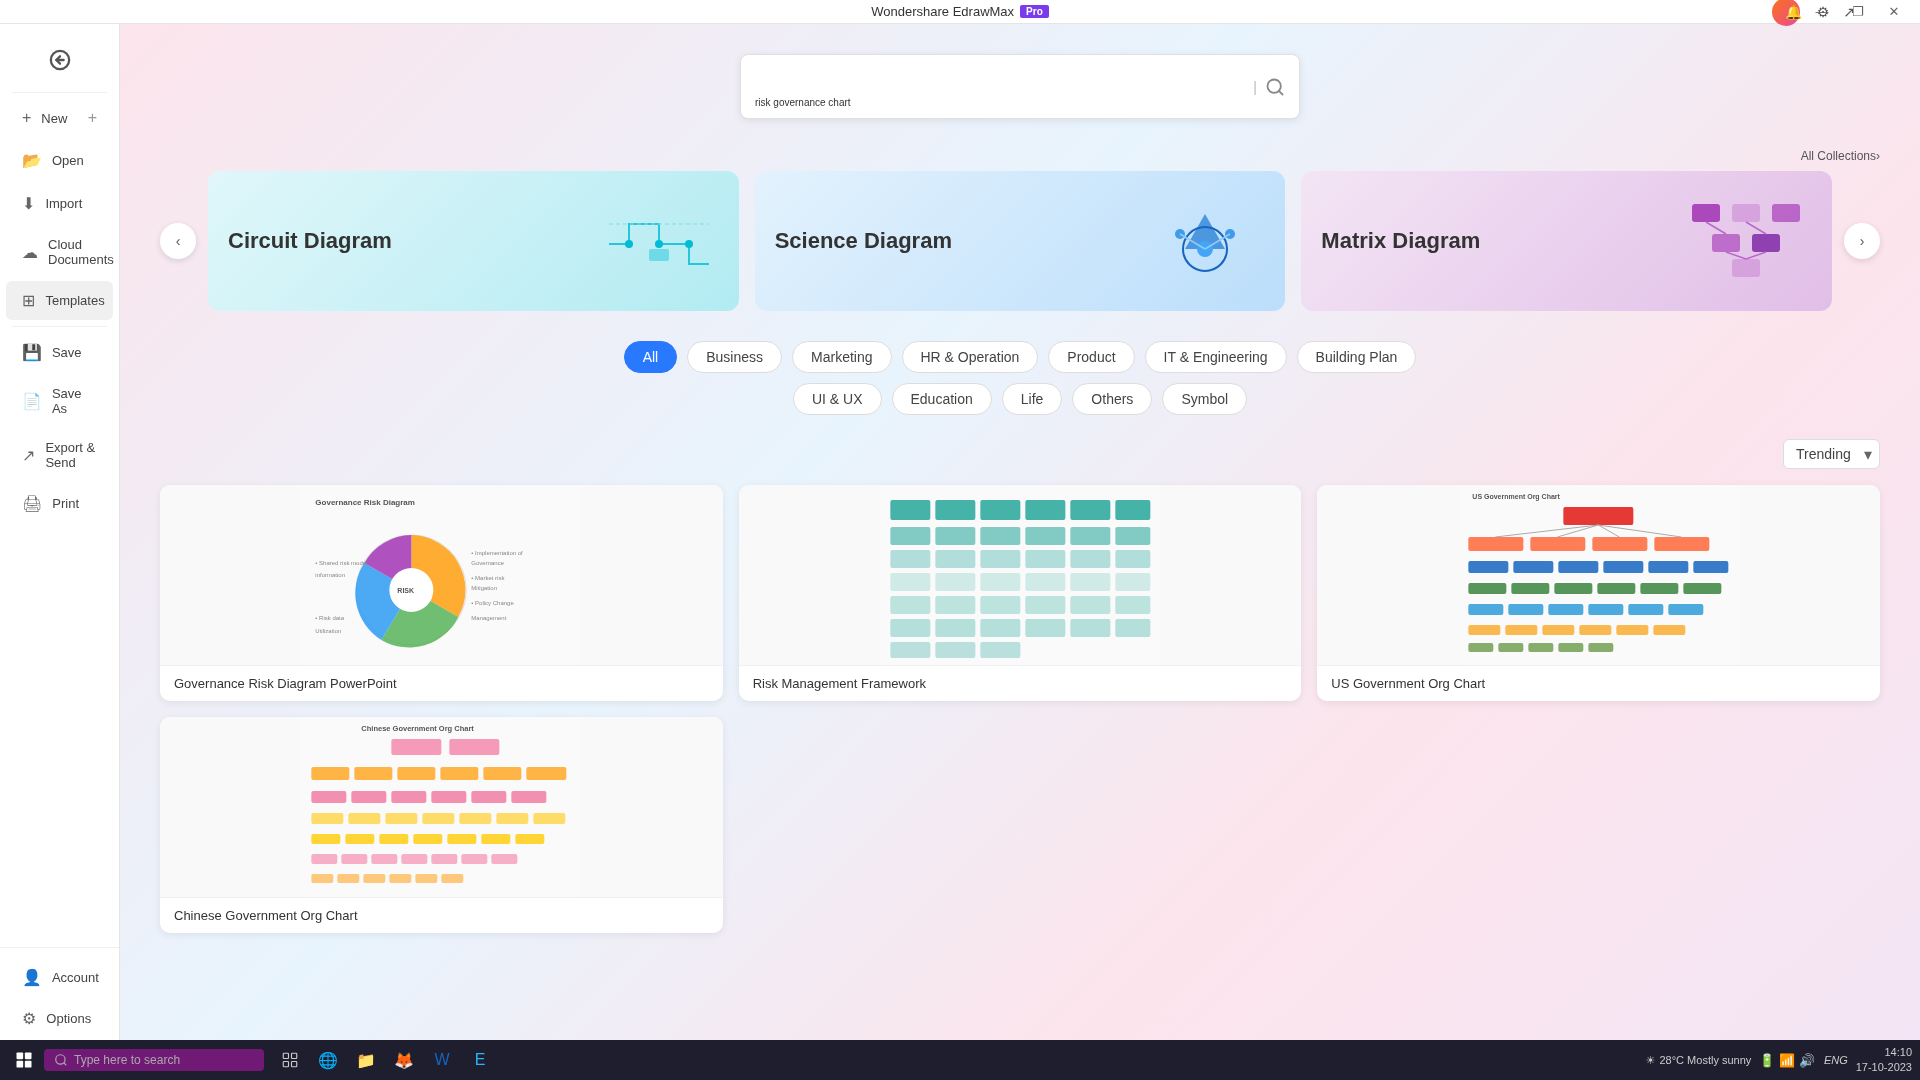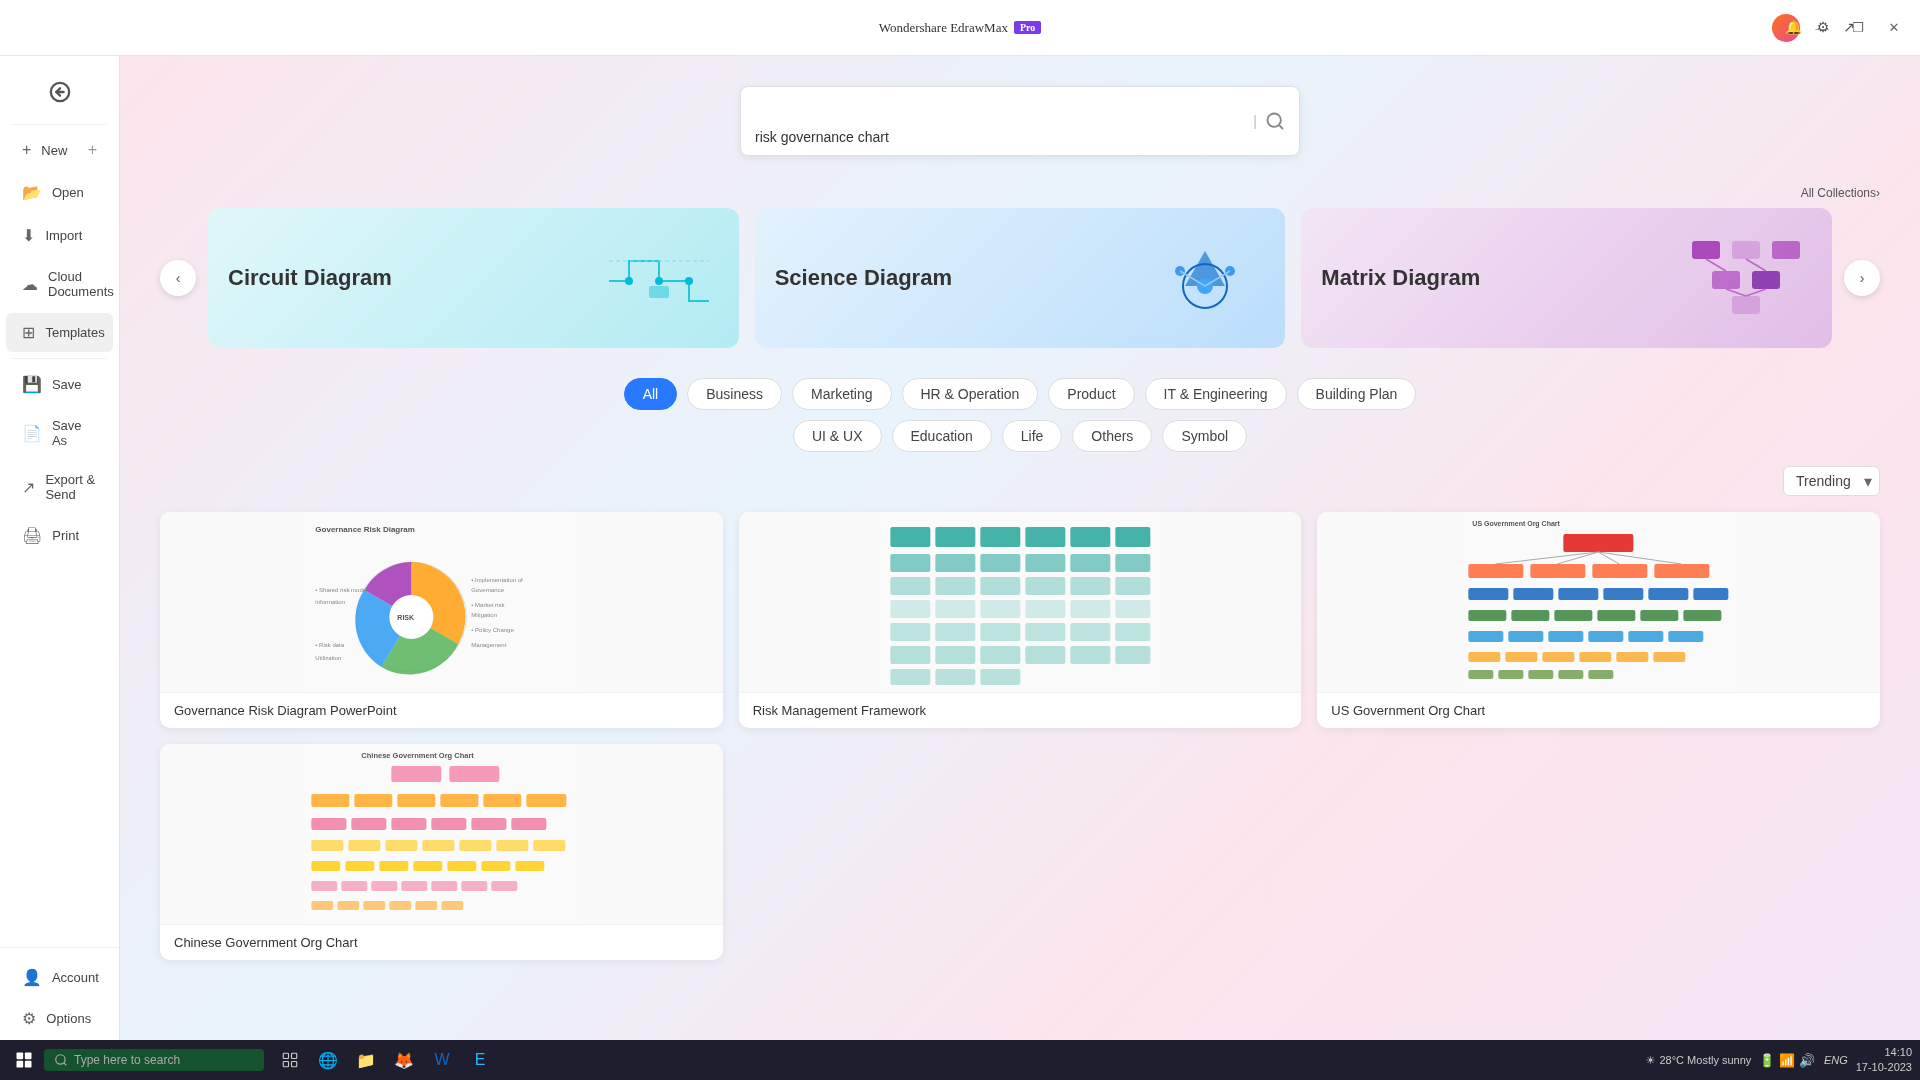--- a/index.html
+++ b/index.html
@@ -1,28 +1,27 @@
 <!DOCTYPE html>
 <html><head>
   <meta charset="utf-8">
   <style>
     * { margin: 0; padding: 0; box-sizing: border-box; }
     body { font-family: 'Segoe UI', Arial, sans-serif; background: #f0f4fa; width: 1920px; height: 1080px; overflow: hidden; display: flex; flex-direction: column; }
 
     
     .titlebar {
-      height: 56px;
+      height: 24px;
       background: #fff;
       display: flex;
       align-items: center;
       justify-content: center;
       position: relative;
       border-bottom: 1px solid #e5e5e5;
       flex-shrink: 0;
-      font-family: Liberation Serif, serif;
     }
     .titlebar-title {
       font-size: 13px;
       color: #333;
       display: flex;
       align-items: center;
       gap: 6px;
     }
     .pro-badge {
       background: #7c3aed;
@@ -339,21 +338,21 @@
       height: 32px;
       display: flex;
       align-items: center;
       justify-content: center;
       cursor: pointer;
     }
     .taskbar-start svg { width: 20px; height: 20px; }
     .taskbar-search {
       display: flex;
       align-items: center;
-      background: #14532d;
+      background: #701a75;
       border-radius: 4px;
       padding: 4px 10px;
       gap: 6px;
       width: 220px;
       cursor: pointer;
     }
     .taskbar-search span { font-size: 12px; color: #aaa; }
     .taskbar-apps {
       display: flex;
       align-items: center;
@@ -483,21 +482,21 @@
         <span class="icon">⚙</span>
         <span>Options</span>
       </div>
     </div>
   </div>
 
   <div class="content">
 
     <div class="search-container">
       <div class="search-bar">
-        <input type="text" style="font-size: 14px; margin-top: 32px;" value="risk governance chart">
+        <input type="text" style="font-size: 10px; margin-top: 32px;" value="risk governance chart">
         <span style="color:#bbb;font-size:14px;">|</span>
         <button class="search-btn">
           <svg width="20" height="20" viewBox="0 0 24 24" fill="none" stroke="#888" stroke-width="2.2" stroke-linecap="round" stroke-linejoin="round">
             <circle cx="11" cy="11" r="8"></circle>
             <line x1="21" y1="21" x2="16.65" y2="16.65"></line>
           </svg>
         </button>
       </div>
     </div>
 
@@ -567,21 +566,21 @@
     <div class="filter-tags">
       <div class="filter-tag active">All</div>
       <div class="filter-tag">Business</div>
       <div class="filter-tag">Marketing</div>
       <div class="filter-tag">HR &amp; Operation</div>
       <div class="filter-tag">Product</div>
       <div class="filter-tag">IT &amp; Engineering</div>
       <div class="filter-tag">Building Plan</div>
     </div>
 
-    <div class="filter-tags" style="margin-bottom:14px;">
+    <div class="filter-tags" style="margin-bottom:24px;">
       <div class="filter-tag">UI &amp; UX</div>
       <div class="filter-tag">Education</div>
       <div class="filter-tag">Life</div>
       <div class="filter-tag">Others</div>
       <div class="filter-tag">Symbol</div>
     </div>
 
     <div class="sort-container">
       <div class="sort-wrapper">
         <select class="sort-select">

